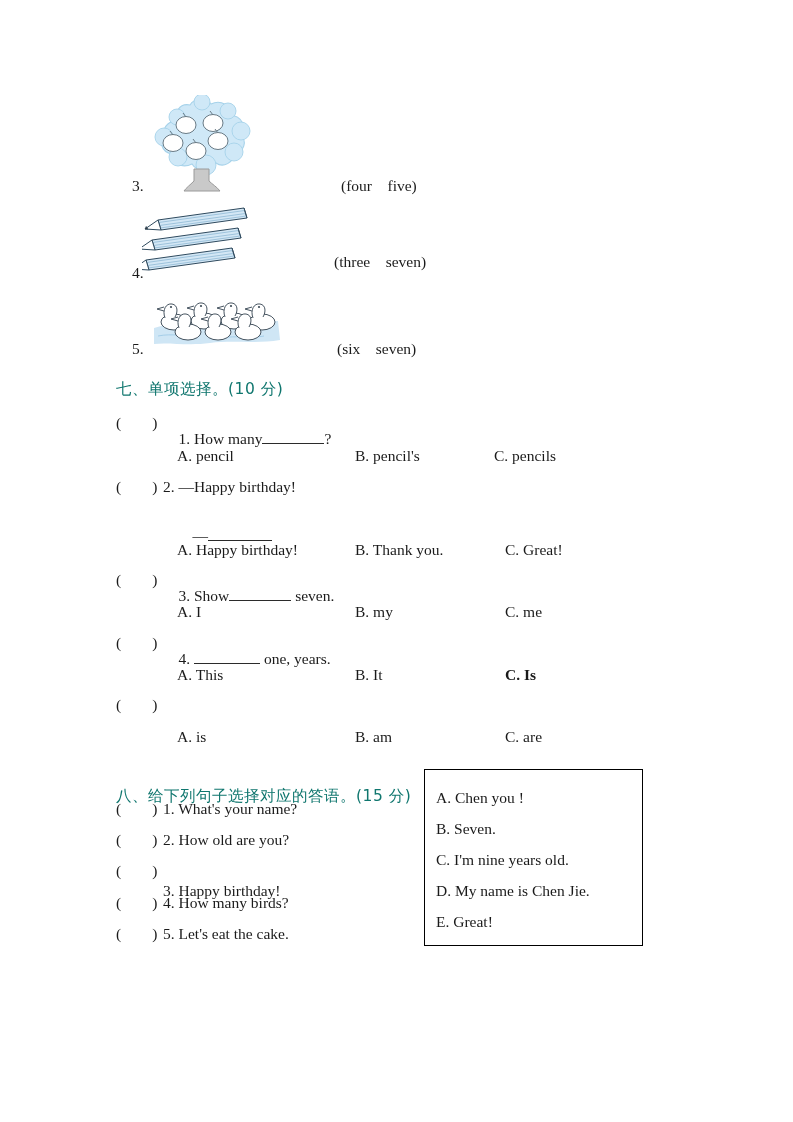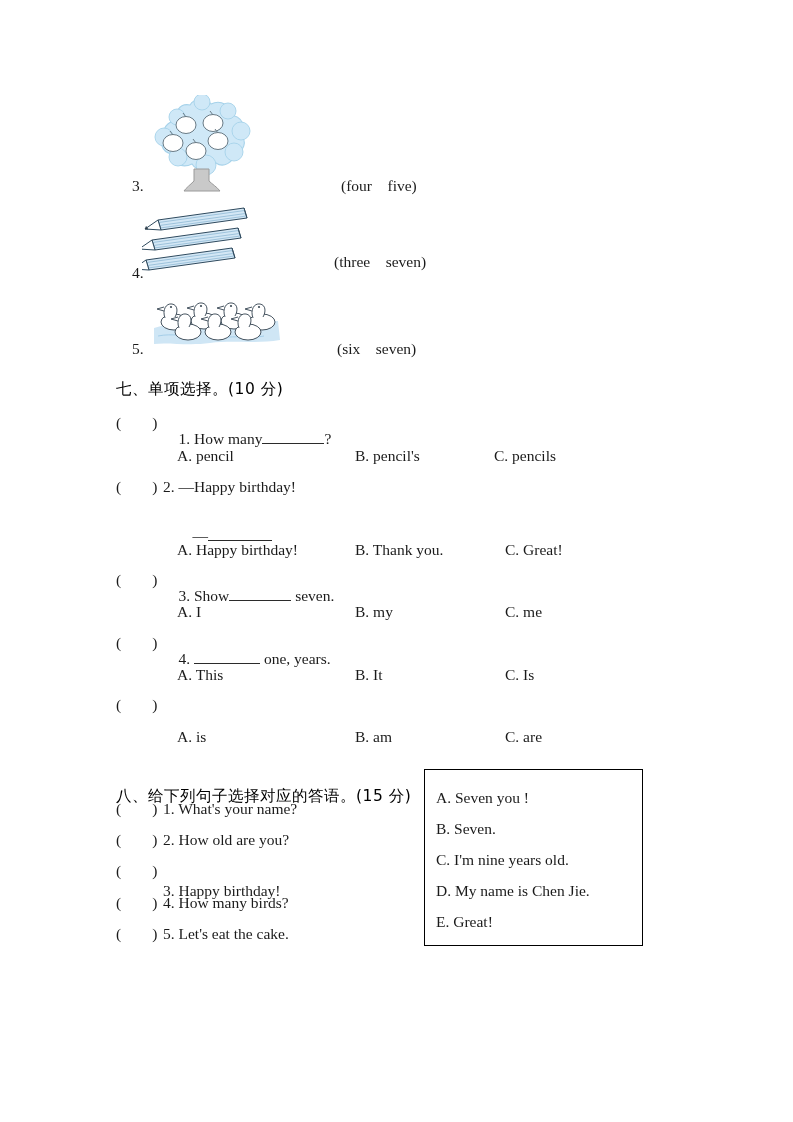--- a/index.html
+++ b/index.html
@@ -26,21 +26,21 @@
     font-family: "Liberation Serif", "DejaVu Serif", serif;
     font-size: 15.5px;
     line-height: 1;
     white-space: pre;
     color: #1b1b1b;
   }
   .cn {
     font-family: "DejaVu Sans", "Liberation Sans", sans-serif;
     font-size: 15px;
     letter-spacing: .5px;
-    color: #000000;
+    color: #0f766e;
     white-space: pre;
   }
   .blank {
     display: inline-block;
     border-bottom: 1.3px solid #2b2b2b;
     height: 11px;
     vertical-align: baseline;
   }
 
   
@@ -228,21 +228,21 @@
   <div class="abs opt" style="left:177px; top:603px;">A. I</div>
   <div class="abs opt" style="left:355px; top:603px;">B. my</div>
   <div class="abs opt" style="left:505px; top:603px;">C. me</div>
 
   <div class="abs txt" style="left:116px; top:635px;">(        )</div>
   <div class="abs txt" style="left:163px; top:635px;">
     <span>4. </span><span class="blank" style="width:66px;"></span><span> one, years.</span>
   </div>
   <div class="abs opt" style="left:177px; top:666px;">A. This</div>
   <div class="abs opt" style="left:355px; top:666px;">B. It</div>
-  <div class="abs opt" style="left:505px; top:666px;">C. Is</div>
+  <div class="abs opt" style="left:505px; top:666px;font-weight:bold;">C. Is</div>
 
   <div class="abs txt" style="left:116px; top:697px;">(        )</div>
   <div class="abs opt" style="left:177px; top:728px;">A. is</div>
   <div class="abs opt" style="left:355px; top:728px;">B. am</div>
   <div class="abs opt" style="left:505px; top:728px;">C. are</div>
 
   <div class="abs cn" style="left:116px; top:763px; font-size:15.5px;margin-top:23px;">八、给下列句子选择对应的答语。(15 分)</div>
 
   <div class="abs txt" style="left:116px; top:801px;">(        )</div>
   <div class="abs txt" style="left:163px; top:801px;">1. What's your name?</div>
@@ -253,21 +253,21 @@
   <div class="abs txt" style="left:116px; top:863px;">(        )</div>
   <div class="abs txt" style="left:163px; top:863px;margin-top:20px;">3. Happy birthday!</div>
 
   <div class="abs txt" style="left:116px; top:895px;">(        )</div>
   <div class="abs txt" style="left:163px; top:895px;">4. How many birds?</div>
 
   <div class="abs txt" style="left:116px; top:926px;">(        )</div>
   <div class="abs txt" style="left:163px; top:926px;">5. Let's eat the cake.</div>
 
   <div id="answer-box" style="left:424px; top:769px; width:219px; height:177px;">
-    <div class="bank-line" style="left:11px; top:19px;">A. Seven you !</div>
+    <div class="bank-line" style="left:11px; top:19px;">A. Chen you !</div>
     <div class="bank-line" style="left:11px; top:50px;">B. Seven.</div>
     <div class="bank-line" style="left:11px; top:81px;">C. I'm nine years old.</div>
     <div class="bank-line" style="left:11px; top:112px;">D. My name is Chen Jie.</div>
     <div class="bank-line" style="left:11px; top:143px;">E. Great!</div>
   </div>
 
 
 </div>
 
 </body></html>

